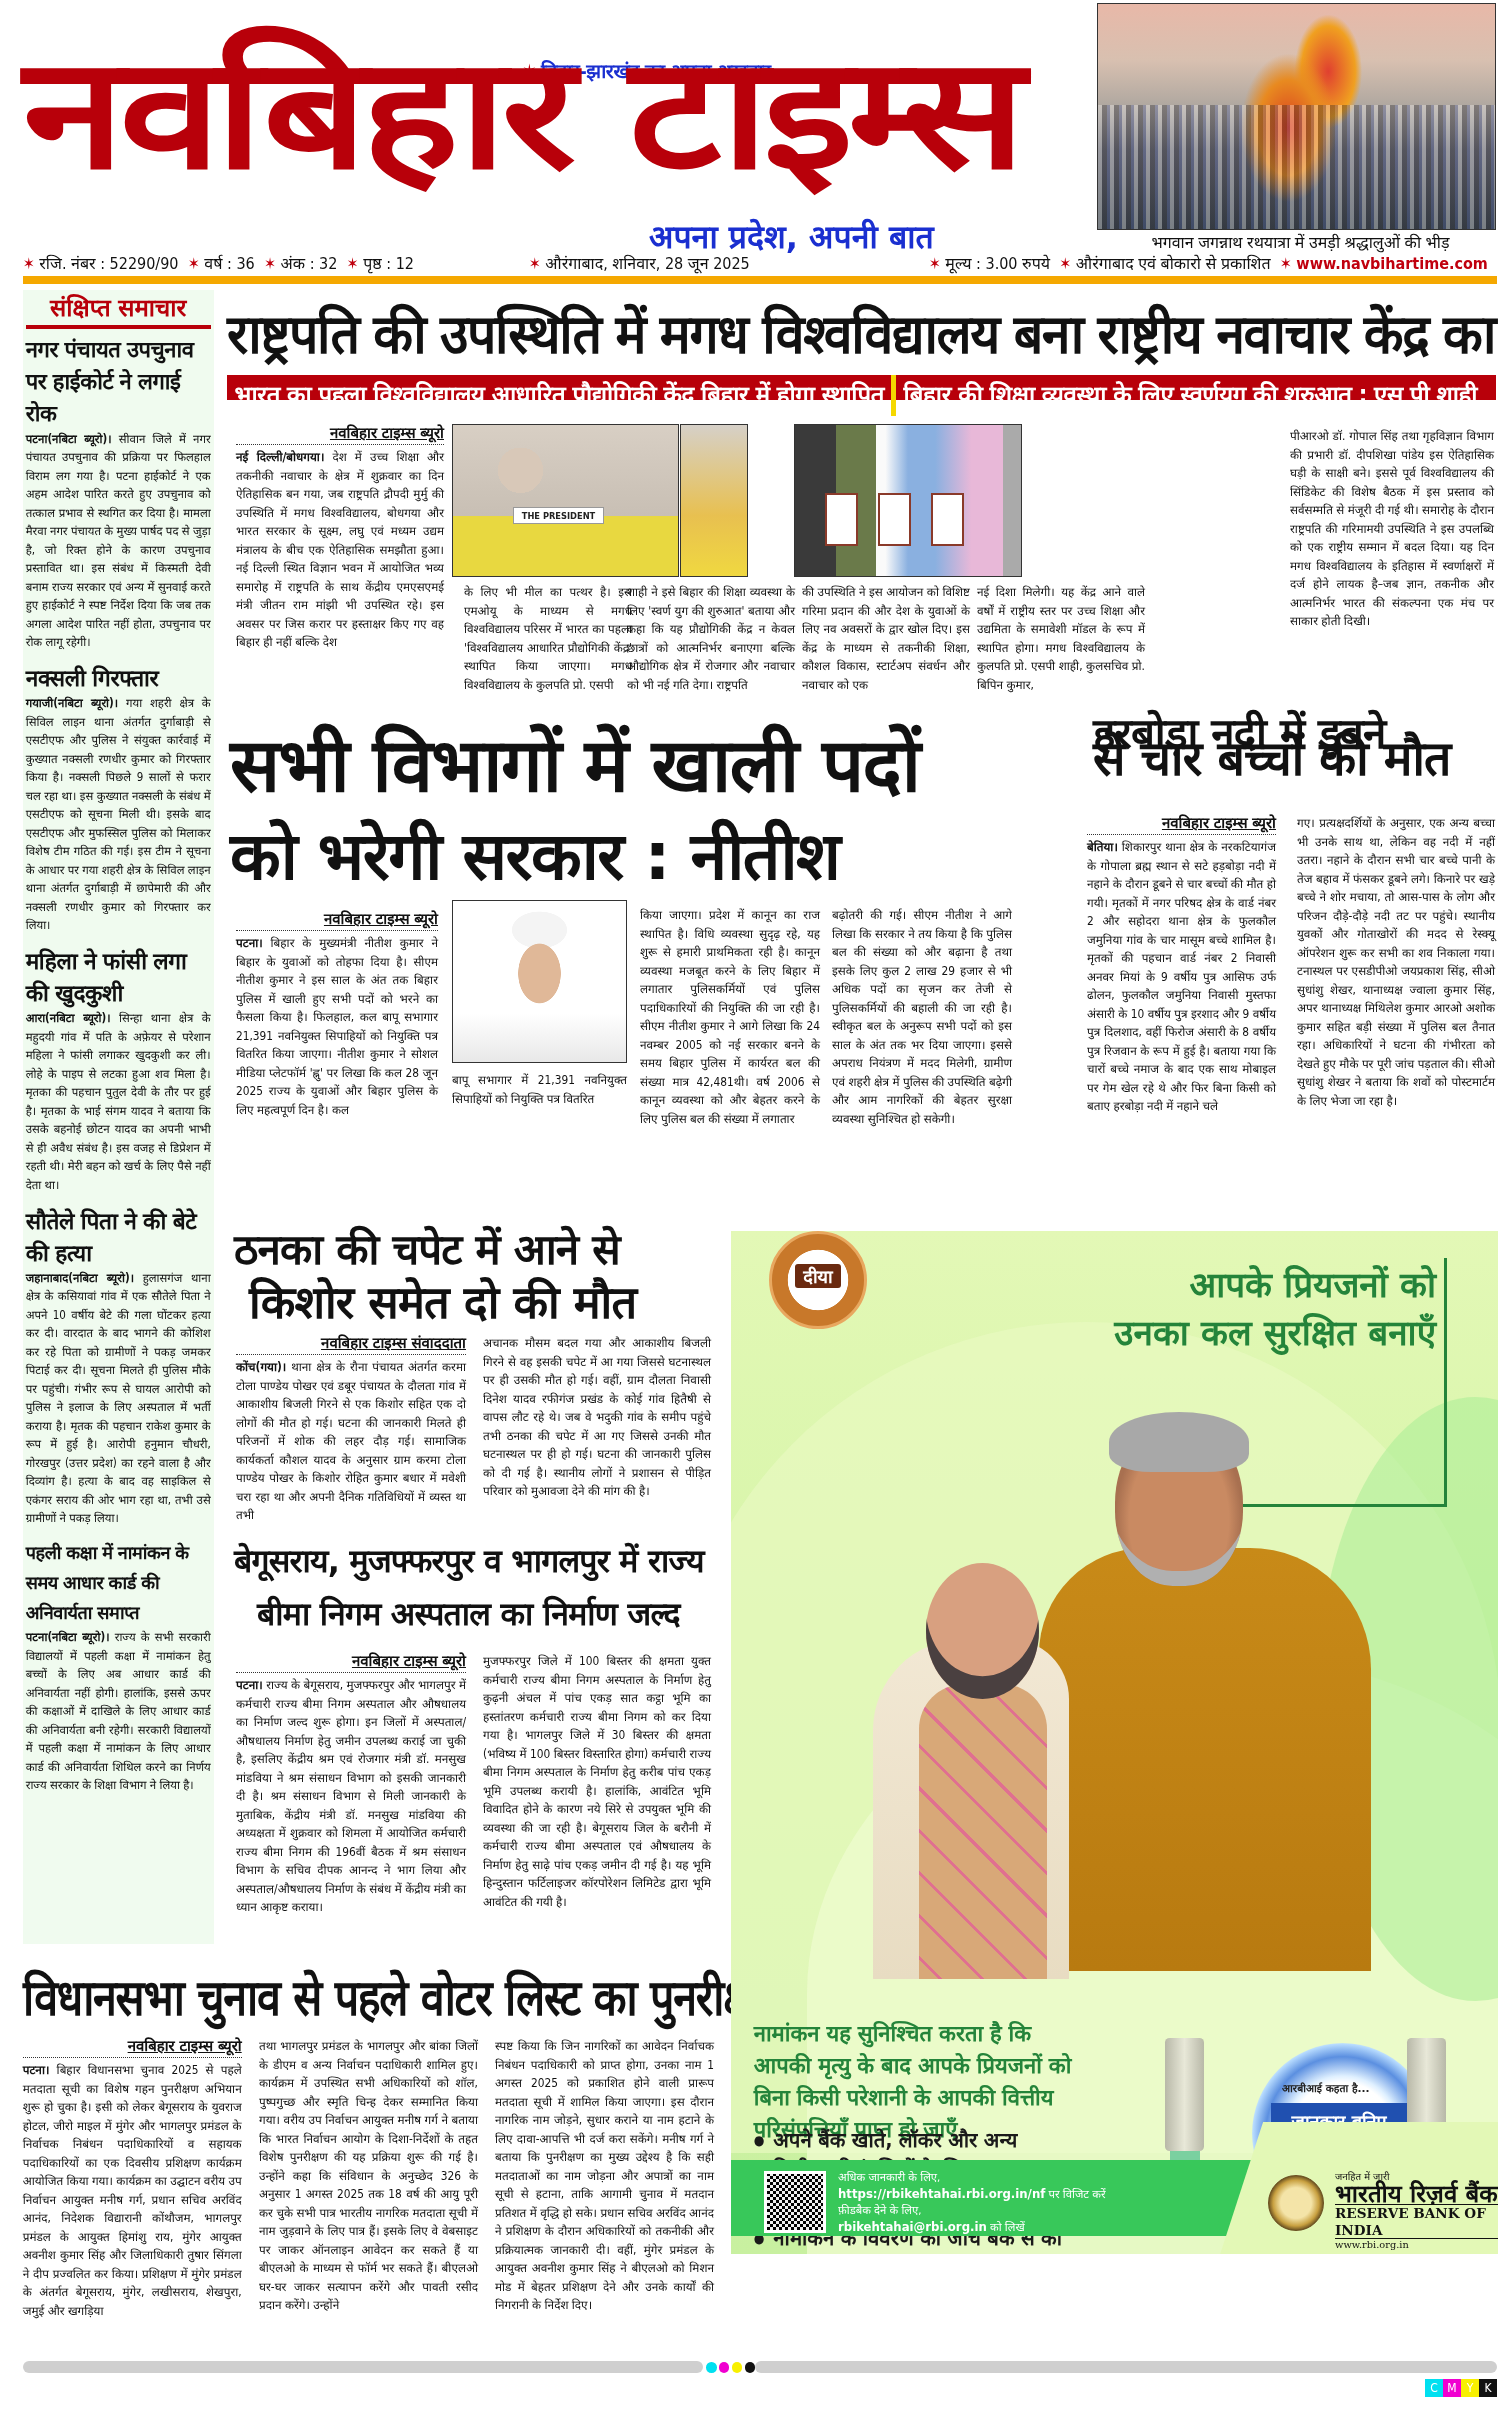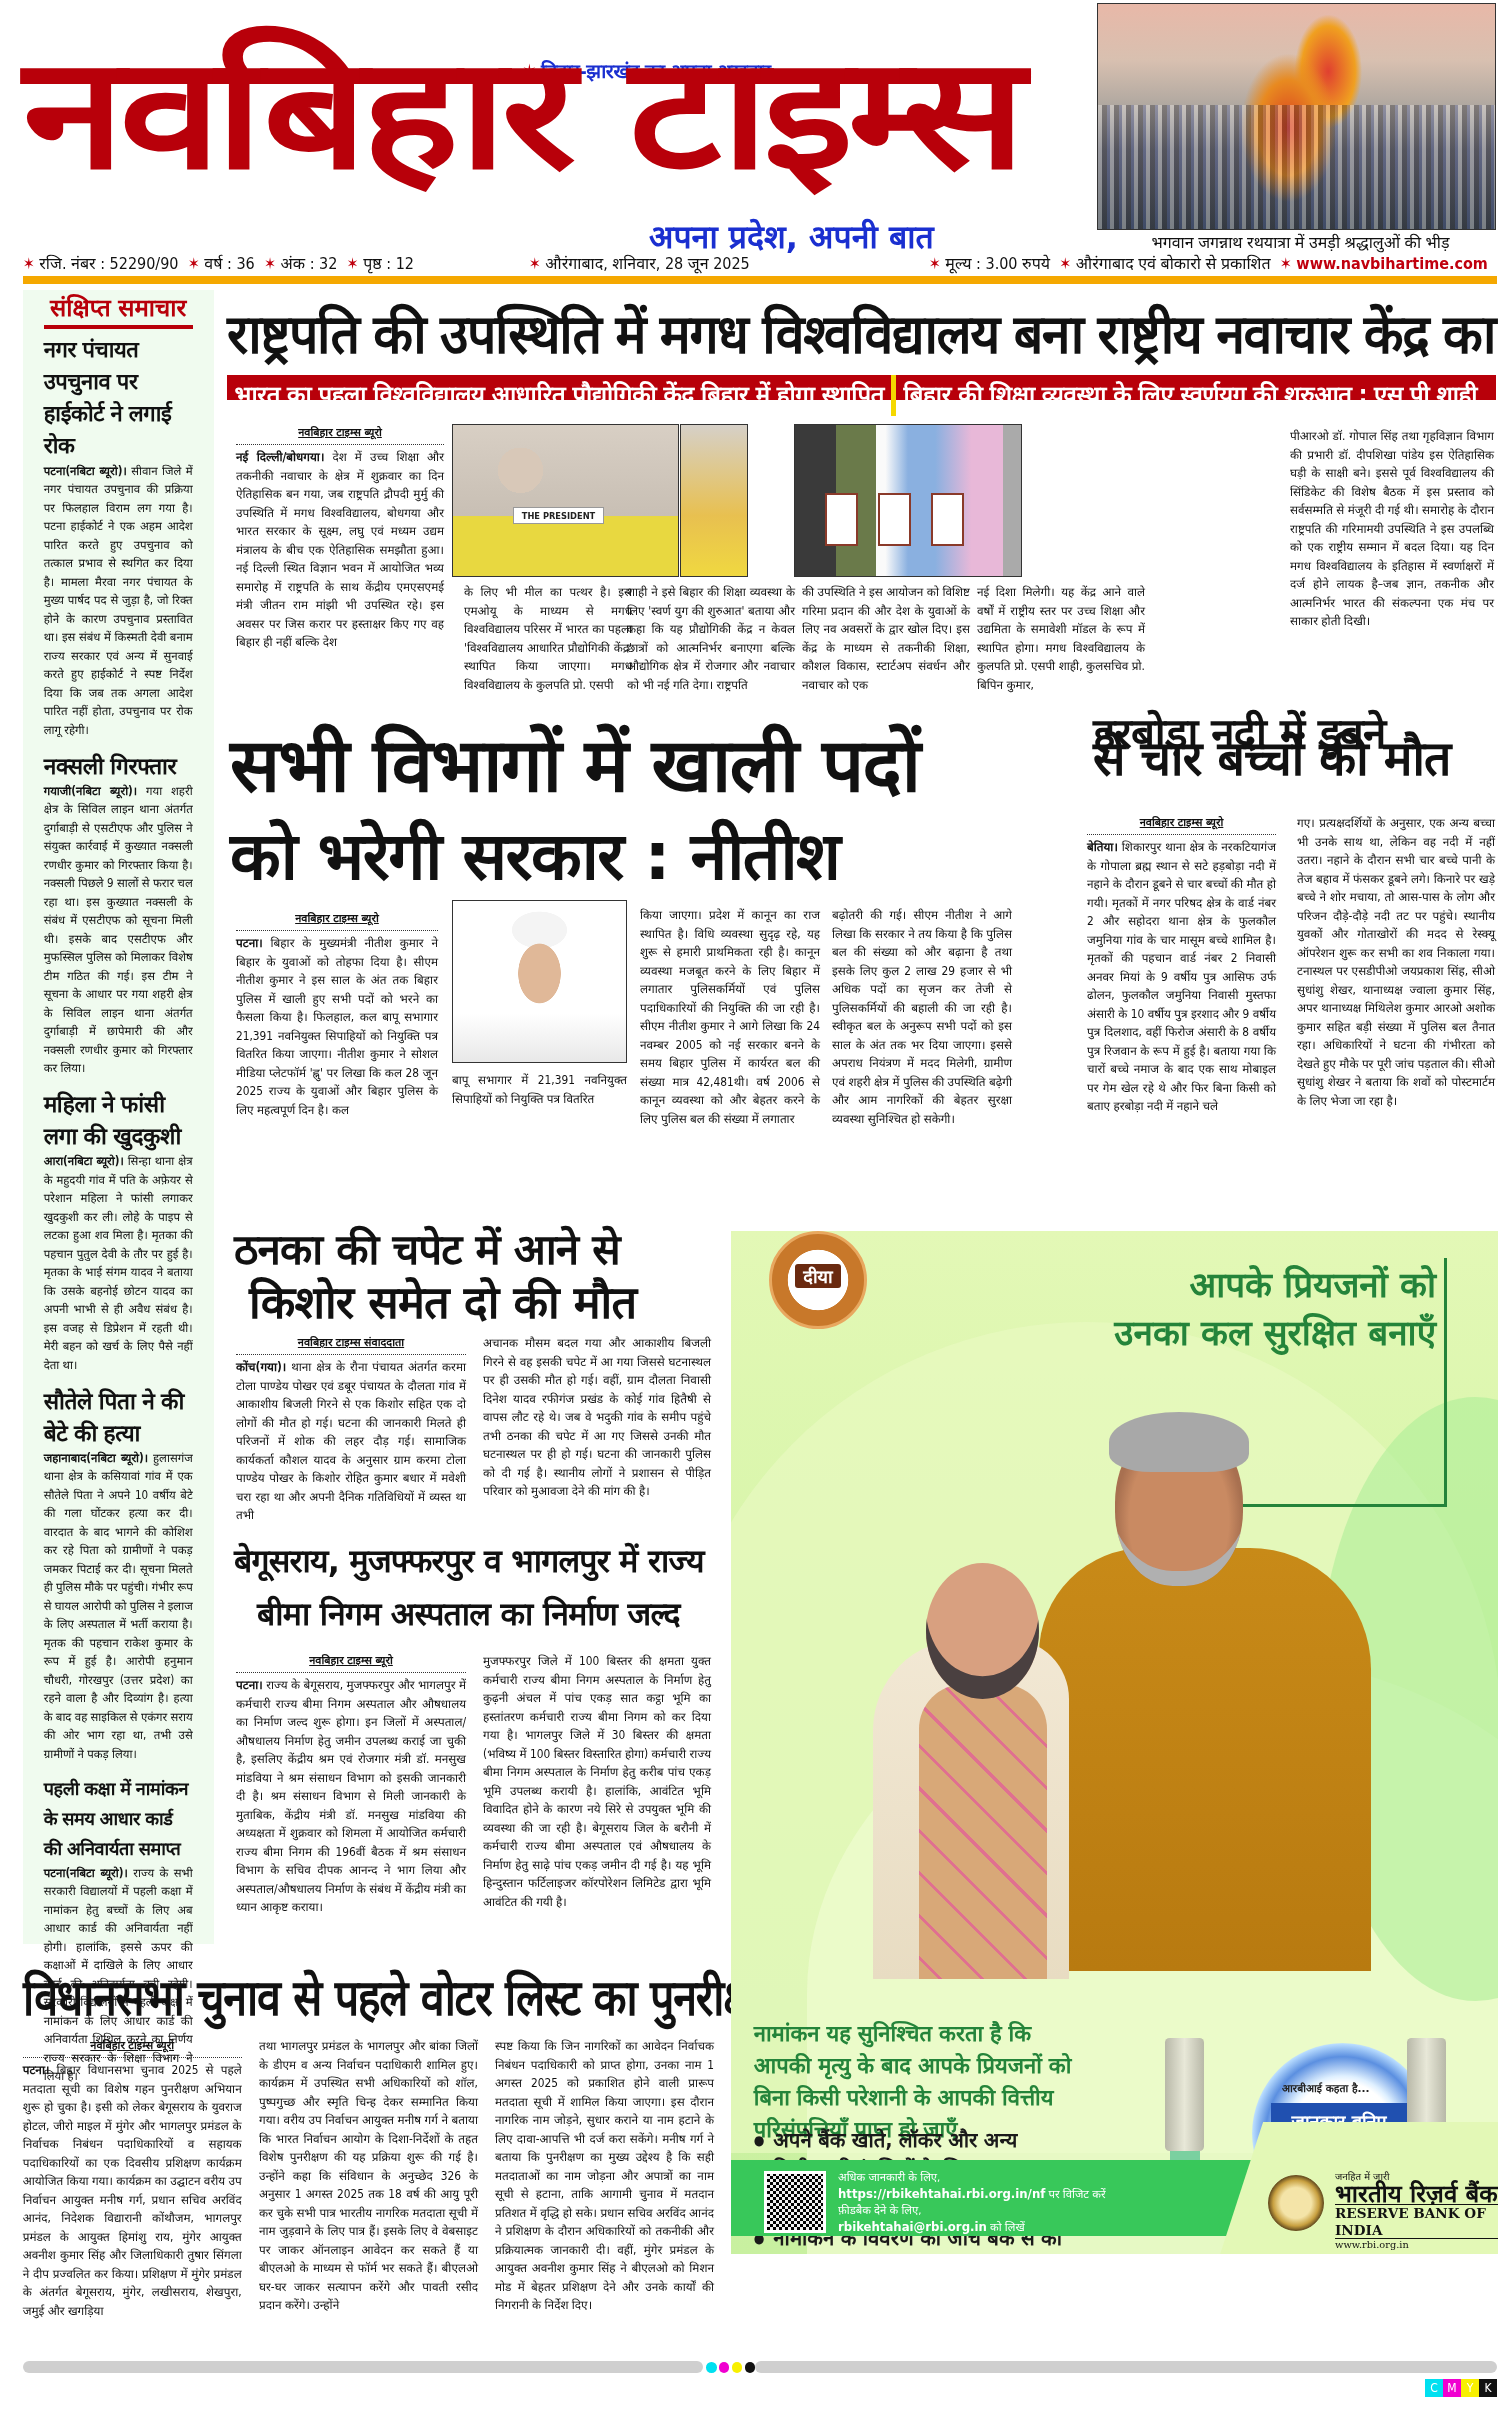--- a/index.html
+++ b/index.html
@@ -24,36 +24,36 @@
 
   .infobar { position: absolute; left: 22.7px; top: 252px; width: 1474px; height: 22.7px; font-size: 16px; font-family: "DejaVu Sans Condensed","DejaVu Sans", sans-serif; white-space: nowrap; }
   .infobar .star { color: #c0000e; }
   .infobar .left { position: absolute; left: 0; top: 0; }
   .infobar .mid { position: absolute; left: 506px; top: 0; }
   .infobar .right { position: absolute; left: 906px; top: 0; }
   .infobar .url { color: #c0000e; font-weight: bold; }
   .orange-rule { position: absolute; left: 22.7px; top: 276px; width: 1474px; height: 7.6px; background: #f5a800; }
 
   
-  .briefs { position: absolute; left: 22.7px; top: 290px; width: 191px; height: 1654px; background: #f0fbef; padding: 0 21px; }
+  .briefs { position: absolute; left: 22.7px; top: 290px; width: 191px; height: 1654px; background: #f0fbef; padding: 0 3px; }
   .briefs-title { text-align: center; font-size: 24px; font-weight: bold; color: #b8000a; padding-top: 0px; font-family: "DejaVu Sans Condensed","DejaVu Sans", sans-serif; }
   .briefs-rule { height: 4.5px; background: #b8000a; margin: 1.5px 0 4.5px; }
   .brief-head { font-size: 22px; font-weight: bold; line-height: 32px; font-family: "DejaVu Sans Condensed","DejaVu Sans", sans-serif; letter-spacing: -0.4px; }
   .brief-head.big { font-size: 22.7px; font-weight: 900; }
   .brief-body { font-size: 11.5px; line-height: 18.5px; text-align: justify; margin-bottom: 10.6px; font-family: "DejaVu Sans Condensed","DejaVu Sans", sans-serif; }
   .brief-body b { font-weight: bold; }
 
   
   .lead-headline { position: absolute; left: 227px; top: 297px; width: 1276px; font-size: 54px; font-weight: bold; line-height: 76px; white-space: nowrap; font-family: "DejaVu Sans Condensed","DejaVu Sans", sans-serif; letter-spacing: -1.5px; transform: scaleX(0.96); transform-origin: left; }
   .redbar { position: absolute; top: 375px; height: 25px; background: #b8000a; color: #fff; font-size: 24px; font-weight: bold; line-height: 41px; white-space: nowrap; padding-left: 7.6px; font-family: "DejaVu Sans Condensed","DejaVu Sans", sans-serif; letter-spacing: -0.4px; }
   .redbar.a { left: 227px; width: 665px; }
   .redbar.b { left: 896px; width: 600px; }
   .redbar-divider { position: absolute; left: 891px; top: 375px; width: 4.5px; height: 41px; background: #f5d800; }
 
-  .byline { font-size: 11px; font-weight: bold; text-align: center; border-bottom: 0.8px dotted #333; padding-bottom: 1.5px; margin-bottom: 3px; text-decoration: underline; font-family: "DejaVu Sans Condensed","DejaVu Sans", sans-serif; }
+  .byline { font-size: 15px; font-weight: bold; text-align: right; border-bottom: 0.8px dotted #333; padding-bottom: 1.5px; margin-bottom: 3px; text-decoration: underline; font-family: "DejaVu Sans Condensed","DejaVu Sans", sans-serif; }
   .col { position: absolute; font-size: 11.8px; line-height: 18.5px; text-align: justify; font-family: "DejaVu Sans Condensed","DejaVu Sans", sans-serif; }
   .col b { font-weight: bold; }
 
   .photo { position: absolute; border: 1.5px solid #333; overflow: hidden; }
   .photo-president { left: 452px; top: 424px; width: 227px; height: 153px;
     background:
       linear-gradient(180deg, transparent 0 60%, #e8d840 60% 100%),
       radial-gradient(circle 22.7px at 30% 30%, #d8c8b8 0 100%, transparent 100%),
       linear-gradient(180deg, #d8cfc4 0%, #c8bfb4 60%, #e0d050 100%); }
   .photo-president .plate { position: absolute; left: 60px; top: 82px; width: 91px; height: 16.6px; background: #fff; border: 0.8px solid #999; font-size: 8.3px; font-weight: bold; text-align: center; line-height: 16.6px; color: #222; }

